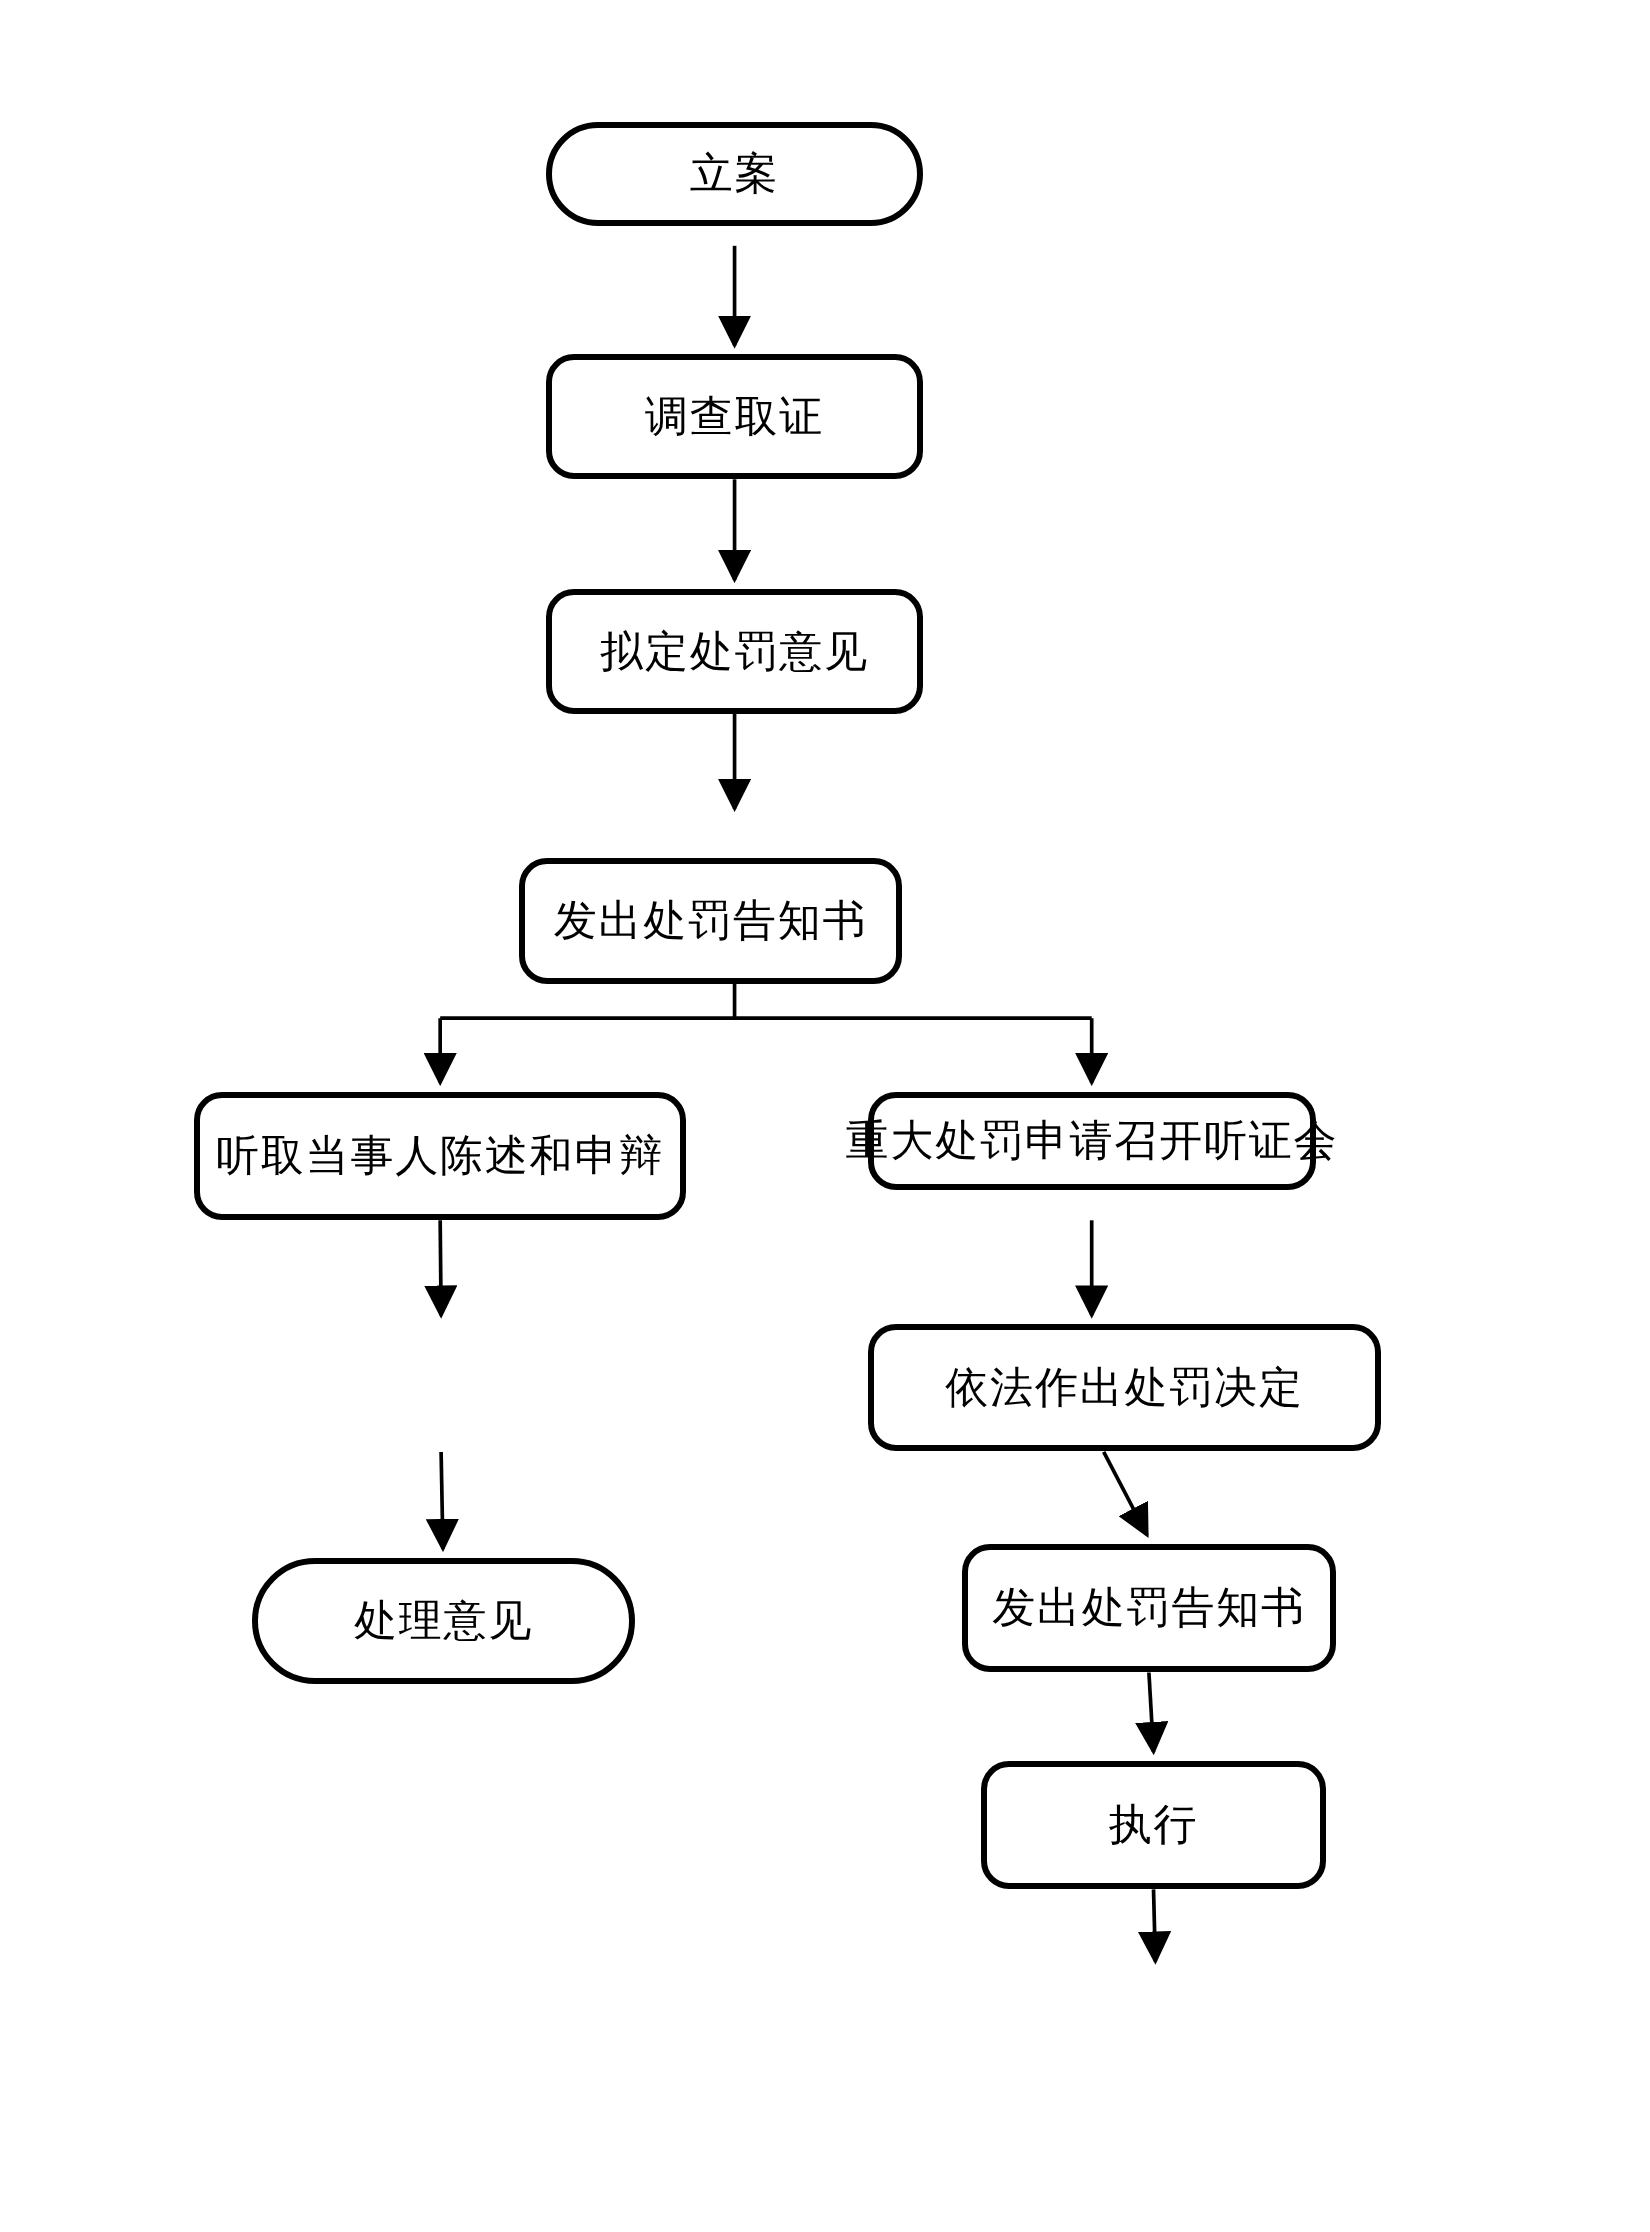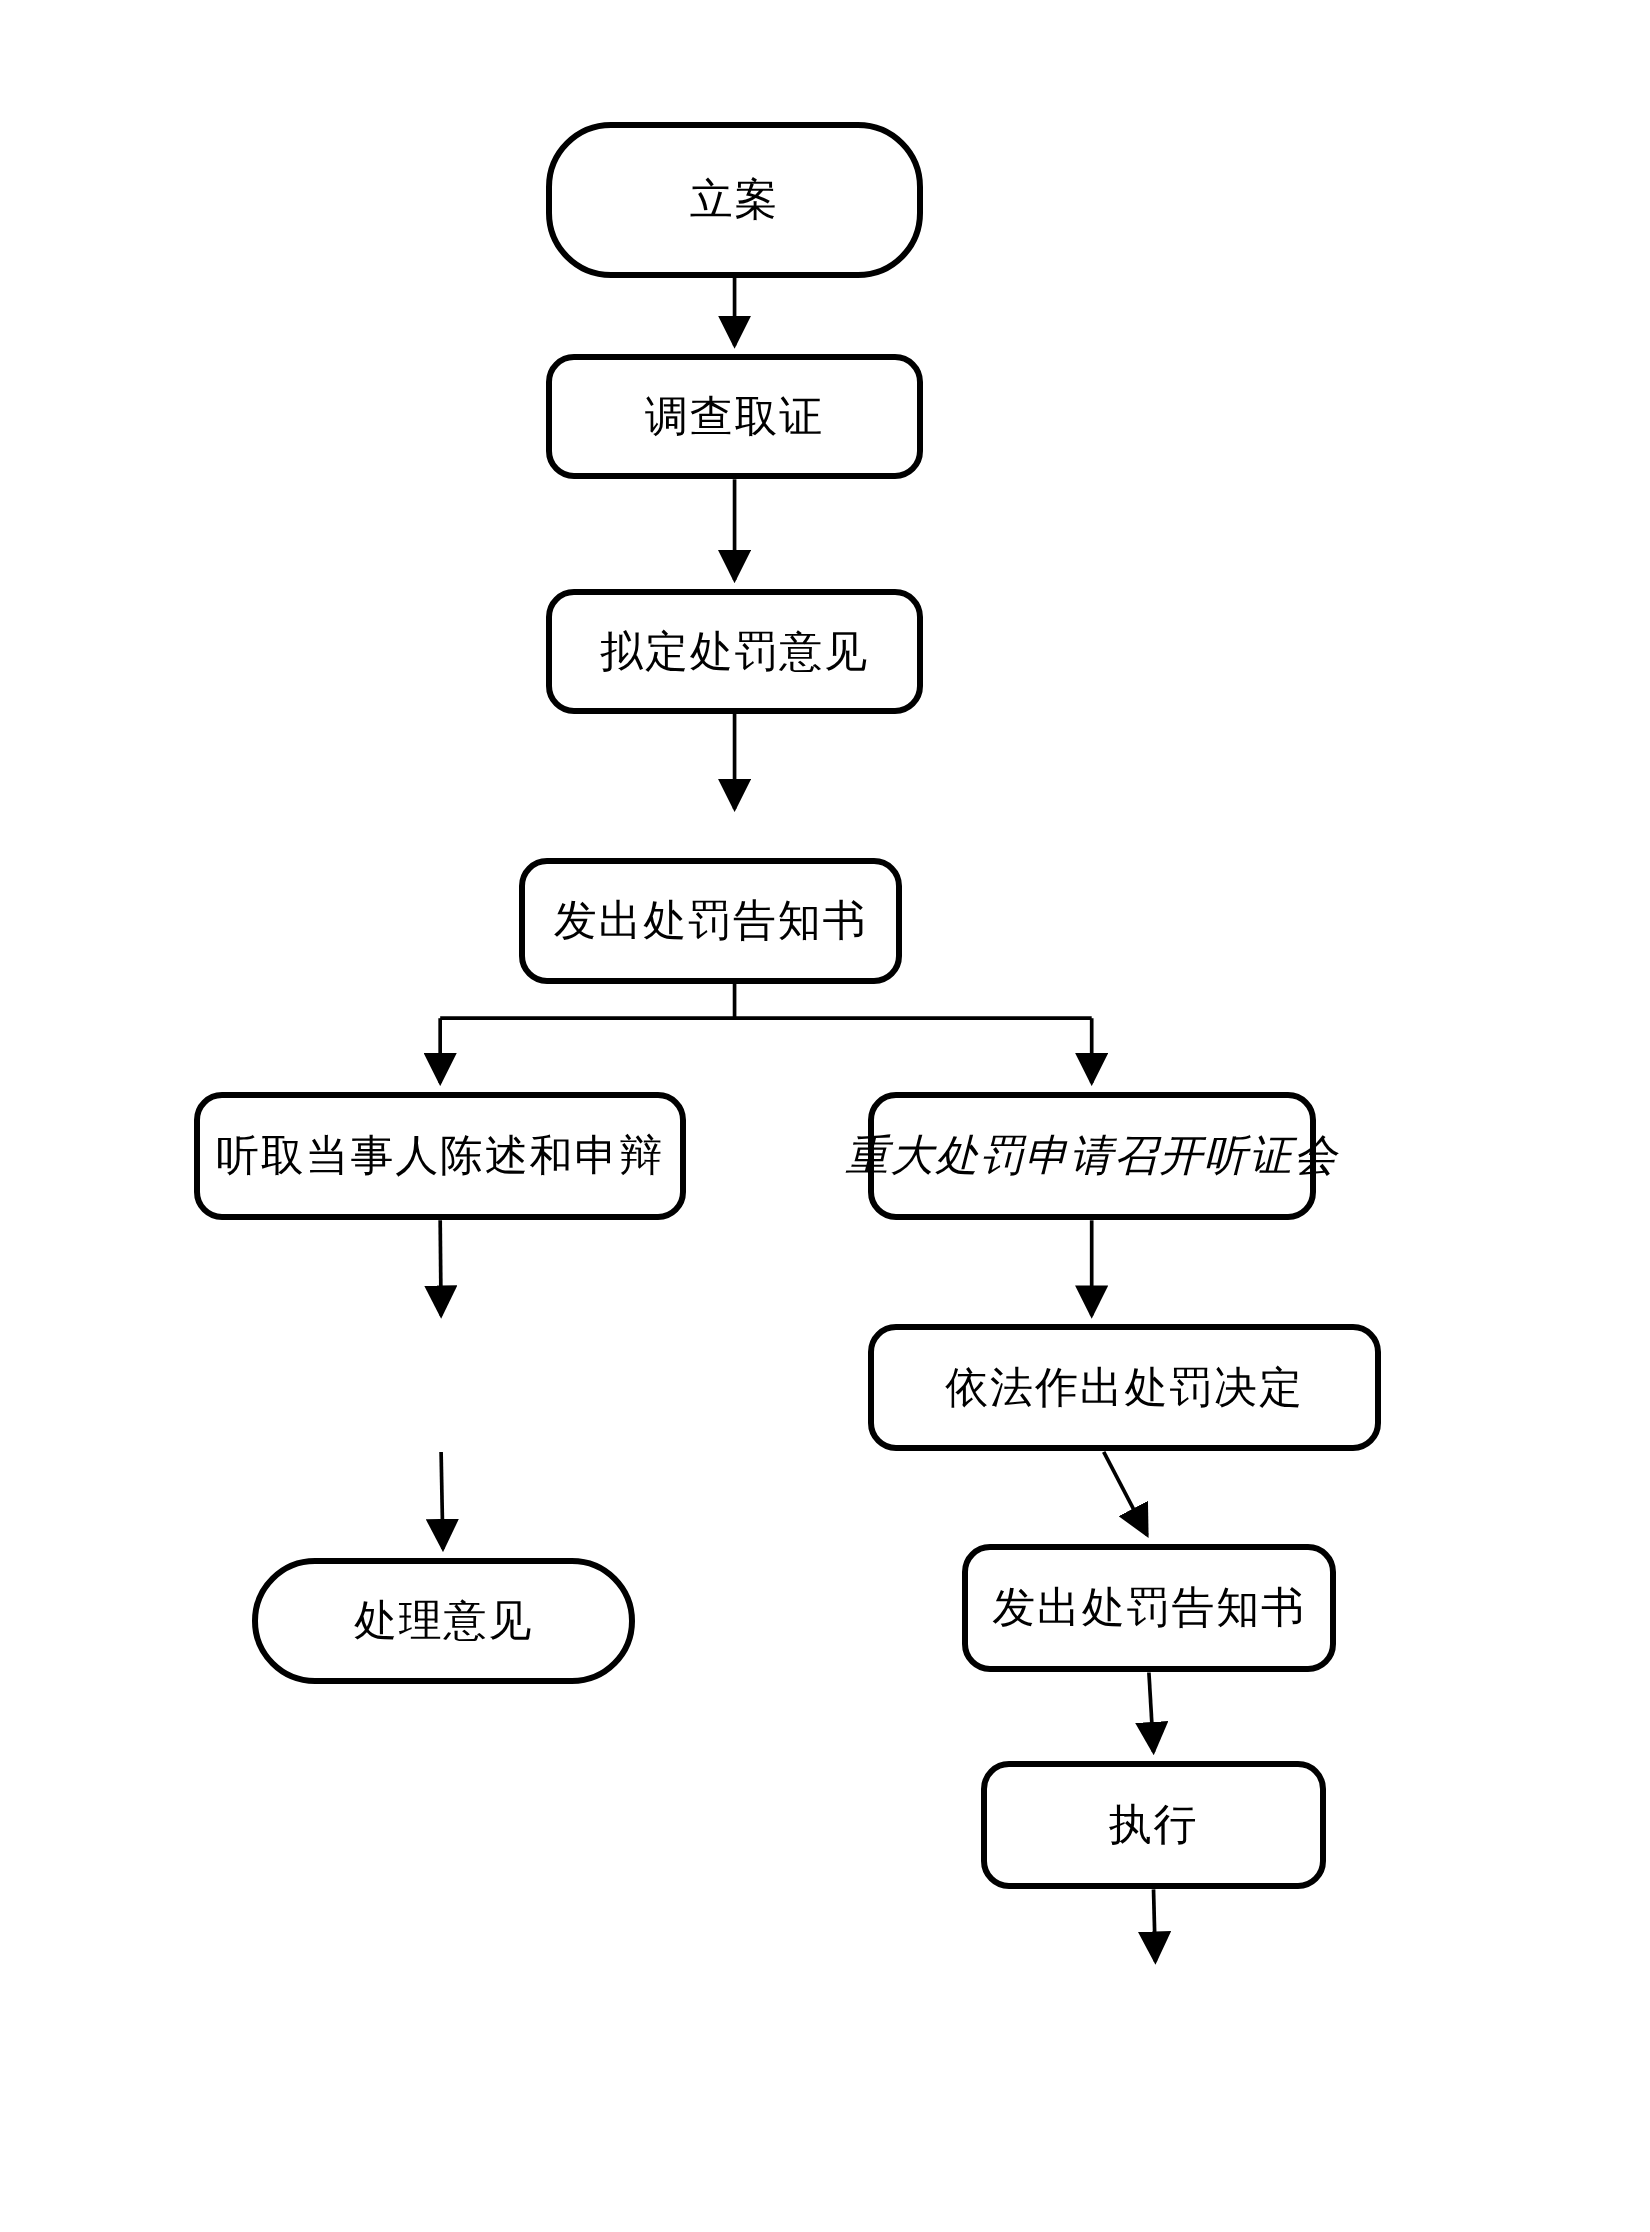--- a/index.html
+++ b/index.html
@@ -35,30 +35,30 @@
     text-align: center;
     font-size: 43px;
     line-height: 1.1;
     letter-spacing: 1.8px;
     white-space: nowrap;
   }
   .rounded { border-radius: 28px; }
   .stadium { border-radius: 65px; }
 
   
-  .n-start   { left: 546px;  top: 122px;  width: 377px; height: 156px; text-align: right; }
+  .n-start   { left: 546px;  top: 122px;  width: 377px; height: 104px; text-align: right; }
   .n-invest  { left: 546px;  top: 354px;  width: 377px; height: 125px; }
   .n-draft   { left: 546px;  top: 589px;  width: 377px; height: 125px; }
   .n-notice  { left: 519px;  top: 818px;  width: 383px; height: 126px; margin-top: 40px; }
   
   .n-listen  { left: 194px;  top: 1092px; width: 492px; height: 128px; }
   .n-reason  { left: 150px;  top: 1324px; width: 584px; height: 127px; }
   .n-opinion { left: 252px;  top: 1558px; width: 383px; height: 126px; }
   
-  .n-hearing { left: 868px;  top: 1092px; width: 448px; height: 128px; font-style: italic; }
+  .n-hearing { left: 868px;  top: 1092px; width: 448px; height: 98px; }
   .n-decide  { left: 868px;  top: 1324px; width: 513px; height: 127px; }
   .n-deliver { left: 962px; top: 1544px; width: 374px; height: 128px; }
   .n-execute { left: 981px; top: 1761px; width: 345px; height: 128px; text-align: center; }
   .n-archive { left: 967px; top: 1970px; width: 377px; height: 127px; }
 </style>
 </head>
 <body>
 
 <div id="canvas">
 

